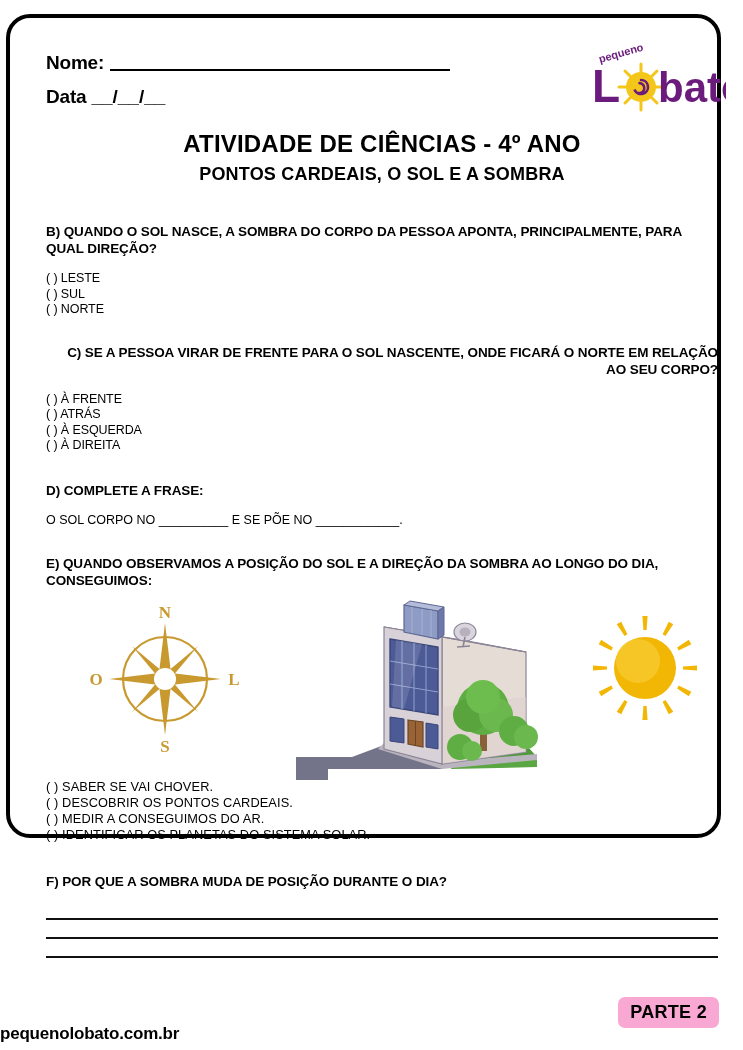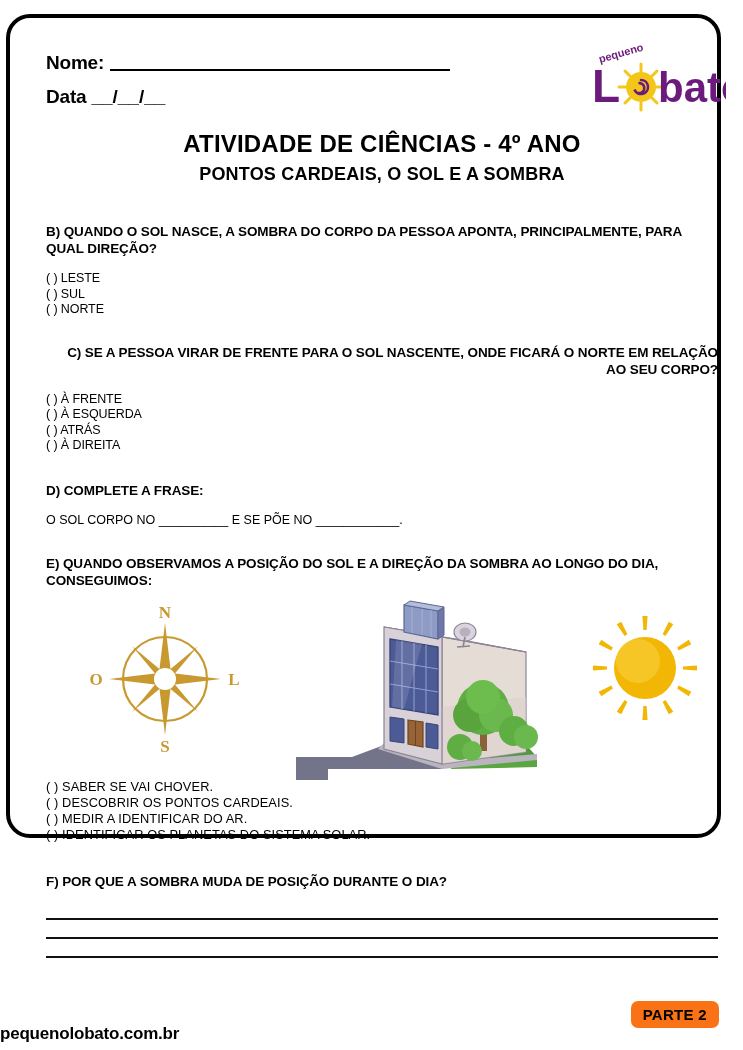--- a/index.html
+++ b/index.html
@@ -133,23 +133,23 @@
     border-bottom: 2px solid #111;
     height: 17px;
     width: 100%;
   }
 
   
   .badge {
     position: absolute;
     right: 24px;
     bottom: 22px;
-    background: #f97316;
+    background: #f9a8d4;
     color: #000;
-    font-size: 15px;
+    font-size: 18px;
     font-weight: bold;
     letter-spacing: 0.3px;
     padding: 5px 12px 5px 12px;
     border-radius: 7px;
     z-index: 5;
   }
   .site {
     position: absolute;
     left: 0;
     right: 0;
@@ -214,22 +214,22 @@
     <div class="question q-b">B) QUANDO O SOL NASCE, A SOMBRA DO CORPO DA PESSOA APONTA, PRINCIPALMENTE, PARA QUAL DIREÇÃO?</div>
     <div class="options">
       <div class="option">(  ) LESTE</div>
       <div class="option">(  ) SUL</div>
       <div class="option">(  ) NORTE</div>
     </div>
 
     <div class="question q-c">C) SE A PESSOA VIRAR DE FRENTE PARA O SOL NASCENTE, ONDE FICARÁ O NORTE EM RELAÇÃO AO SEU CORPO?</div>
     <div class="options">
       <div class="option">(  ) À FRENTE</div>
+      <div class="option">(  ) ATRÁS</div>
       <div class="option">(  ) À ESQUERDA</div>
-      <div class="option">(  ) ATRÁS</div>
       <div class="option">(  ) À DIREITA</div>
     </div>
 
     <div class="question q-d">D) COMPLETE A FRASE:</div>
     <div class="fill-line">O SOL CORPO NO __________ E SE PÕE NO ____________.</div>
 
     <div class="question q-e">E) QUANDO OBSERVAMOS A POSIÇÃO DO SOL E A DIREÇÃO DA SOMBRA AO LONGO DO DIA, CONSEGUIMOS:</div>
 
     <div class="illus-row">
 
@@ -378,21 +378,21 @@
           </g>
           <circle cx="59" cy="55" r="31" fill="#f2b705"></circle>
           <circle cx="52" cy="48" r="22" fill="#f7cb33" opacity="0.75"></circle>
         </svg>
       </div>
     </div>
 
     <div class="options wide e-options">
       <div class="option">(  ) SABER SE VAI CHOVER.</div>
       <div class="option">(  ) DESCOBRIR OS PONTOS CARDEAIS.</div>
-      <div class="option">(  ) MEDIR A IDENTIFICAR DO AR.</div>
+      <div class="option">(  ) MEDIR A CONSEGUIMOS DO AR.</div>
       <div class="option">(  ) IDENTIFICAR OS PLANETAS DO SISTEMA SOLAR.</div>
     </div>
 
     <div class="question q-f">F) POR QUE A SOMBRA MUDA DE POSIÇÃO DURANTE O DIA?</div>
     <div class="answer-lines">
       <div class="answer-line"></div>
       <div class="answer-line"></div>
       <div class="answer-line"></div>
     </div>
 

